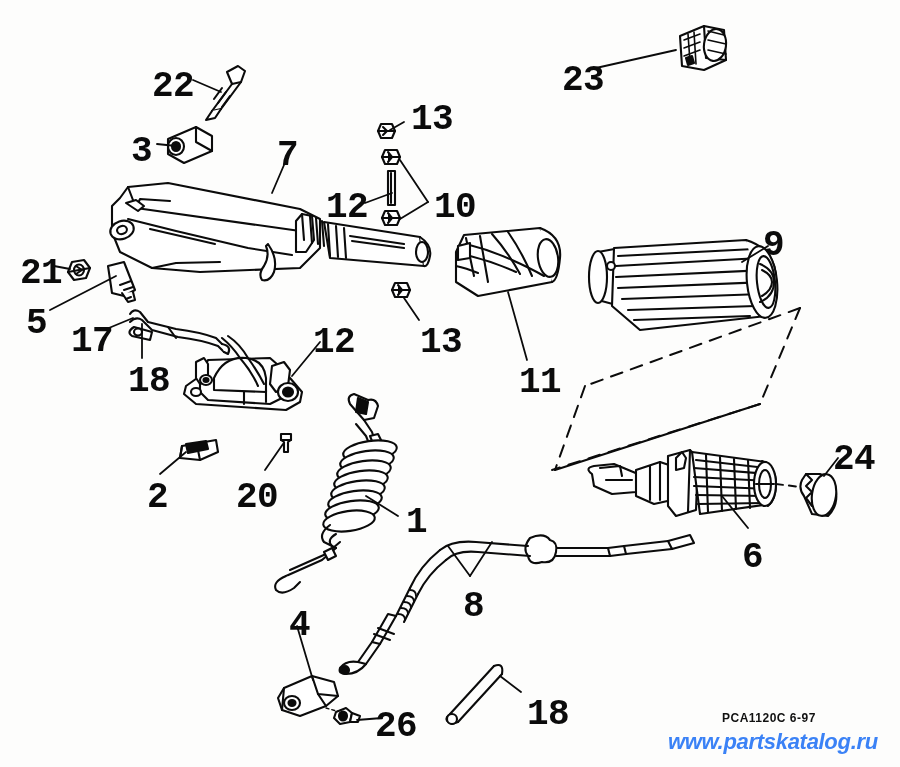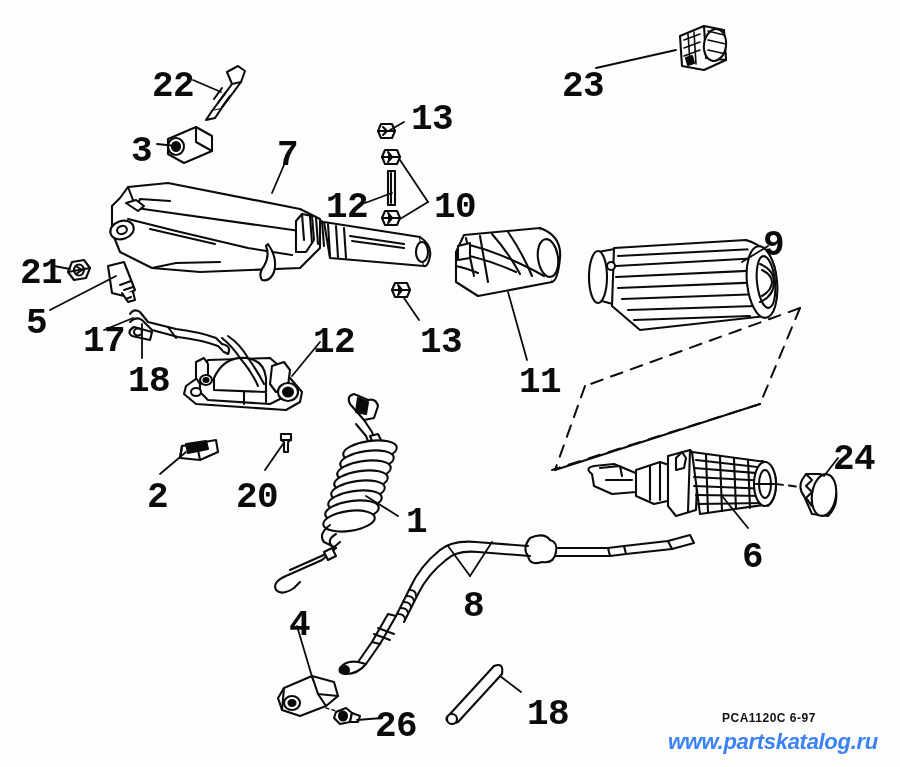--- a/index.html
+++ b/index.html
@@ -423,25 +423,25 @@
 
     </g>
   </svg>
 
   <div class="callout" style="left:152px;top:69px;">22</div>
   <div class="callout" style="left:131px;top:134px;">3</div>
   <div class="callout" style="left:277px;top:138px;">7</div>
   <div class="callout" style="left:411px;top:102px;">13</div>
   <div class="callout" style="left:326px;top:190px;">12</div>
   <div class="callout" style="left:434px;top:190px;">10</div>
-  <div class="callout" style="left:562px;top:69px;">23</div>
+  <div class="callout" style="left:562px;top:63px;">23</div>
   <div class="callout" style="left:763px;top:228px;">9</div>
   <div class="callout" style="left:20px;top:256px;">21</div>
   <div class="callout" style="left:26px;top:306px;">5</div>
-  <div class="callout" style="left:83px;top:324px;">17</div>
+  <div class="callout" style="left:71px;top:324px;">17</div>
   <div class="callout" style="left:128px;top:364px;">18</div>
   <div class="callout" style="left:313px;top:325px;">12</div>
   <div class="callout" style="left:420px;top:325px;">13</div>
   <div class="callout" style="left:519px;top:365px;">11</div>
   <div class="callout" style="left:147px;top:480px;">2</div>
   <div class="callout" style="left:236px;top:480px;">20</div>
   <div class="callout" style="left:406px;top:505px;">1</div>
   <div class="callout" style="left:833px;top:442px;">24</div>
   <div class="callout" style="left:742px;top:540px;">6</div>
   <div class="callout" style="left:463px;top:589px;">8</div>

